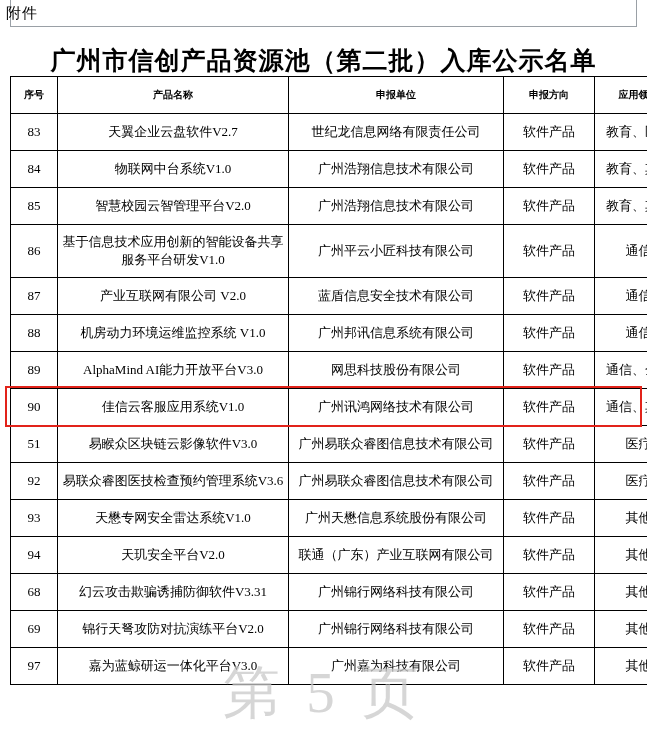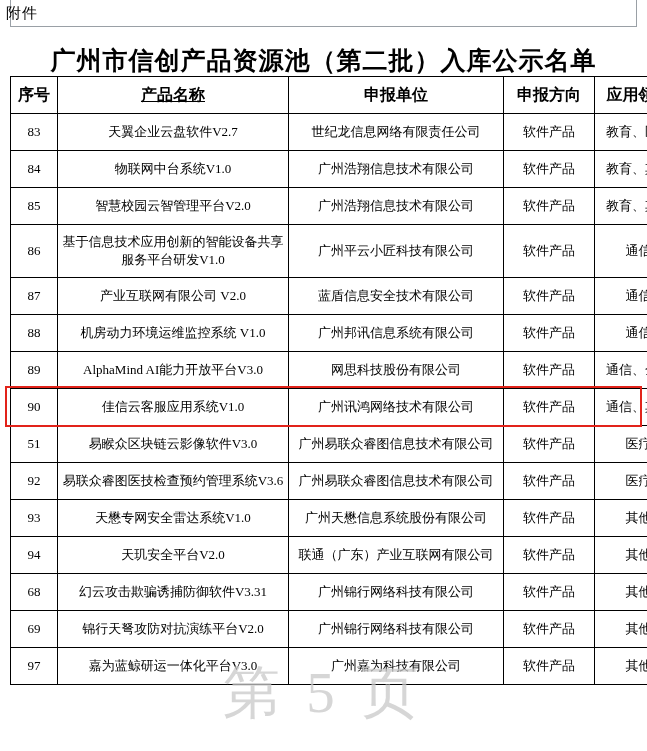--- a/index.html
+++ b/index.html
@@ -84,21 +84,21 @@
     font-size: 13px;
     text-align: center;
     vertical-align: middle;
     padding: 0 4px;
     line-height: 1.35;
     background: #ffffff;
   }
   table.main th {
     font-weight: bold;
     height: 36px;
-    font-size: 16px;
+    font-size: 10px;
   }
   table.main td {
     height: 36px;
   }
   td.c-no { width: 38px; }
   td.c-name, th.c-name { width: 222px; text-align: left; padding-left: 7px; }
   td.c-unit, th.c-unit { width: 206px; text-align: left; padding-left: 7px; margin-top: 44px; }
   td.c-dir, th.c-dir { width: 82px; }
   td.c-field, th.c-field { width: 79px; }
   th.c-no { width: 38px; }
@@ -143,21 +143,21 @@
 
   <div class="attach-label">附件</div>
 
   <div class="doc-body">
     <div class="title">广州市信创产品资源池（第二批）入库公示名单</div>
 
     <table class="main">
       <thead>
         <tr>
           <th class="c-no">序号</th>
-          <th class="c-name" style="text-align:center;text-decoration:underline;">产品名称</th>
+          <th class="c-name" style="text-align:center;">产品名称</th>
           <th class="c-unit" style="text-align:center;">申报单位</th>
           <th class="c-dir">申报方向</th>
           <th class="c-field">应用领域</th>
         </tr>
       </thead>
       <tbody>
           <tr>
             <td class="c-no">83</td>
             <td class="c-name">天翼企业云盘软件V2.7</td>
             <td class="c-unit">世纪龙信息网络有限责任公司</td>

